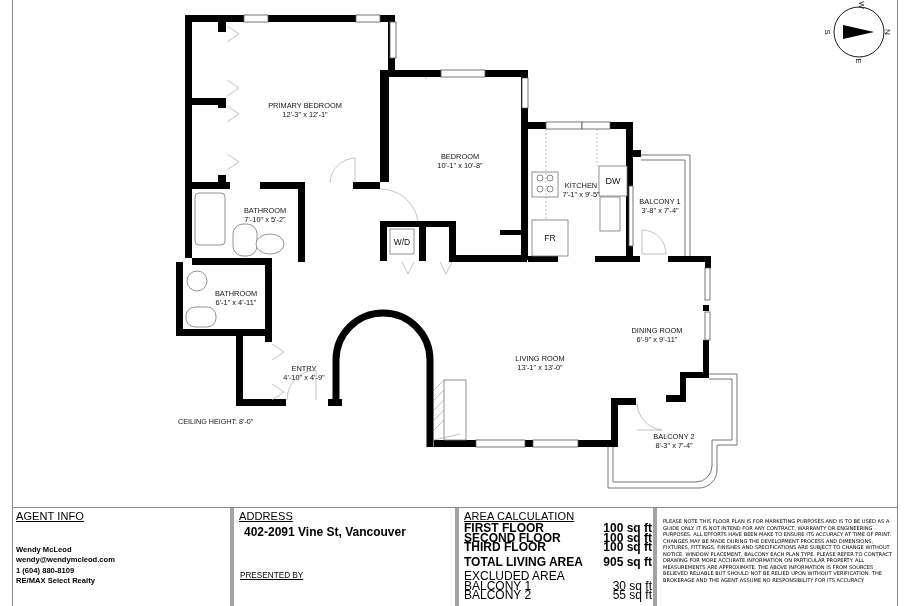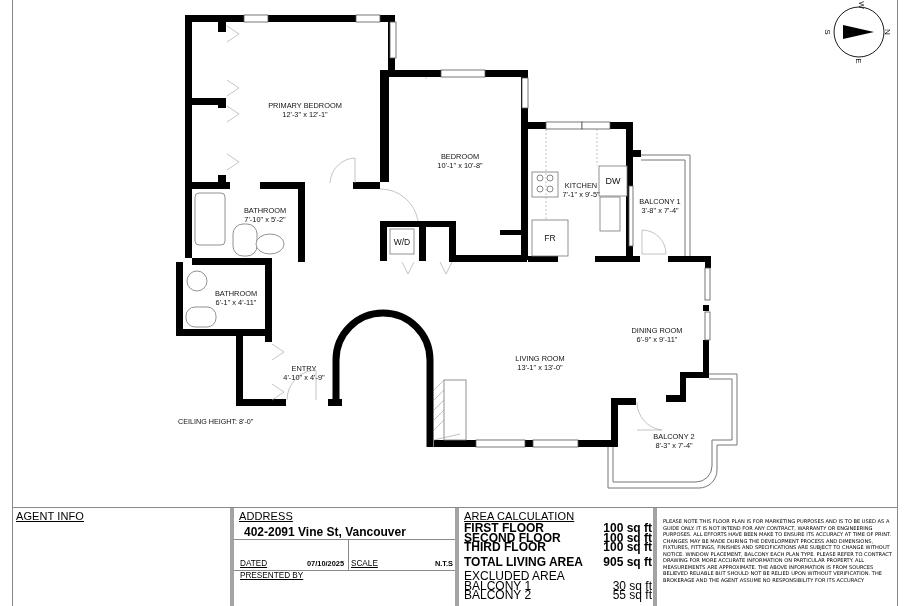--- a/index.html
+++ b/index.html
@@ -214,32 +214,31 @@
     <text class="compass-letter" x="859" y="5" transform="rotate(90 859 5)">W</text>
     <text class="compass-letter" x="888" y="35" transform="rotate(90 888 32)">N</text>
     <text class="compass-letter" x="828" y="35" transform="rotate(90 828 32)">S</text>
     <text class="compass-letter" x="859" y="64" transform="rotate(90 859 61)">E</text>
   </g>
 </svg>
 
 <div id="footer">
   <div class="fcol agent">
     <div class="fhead">AGENT INFO</div>
+    <div class="lines">
+      <div>Wendy McLeod</div>
+      <div>wendy@wendymcleod.com</div>
+      <div>1 (604) 880-8109</div>
+      <div>RE/MAX Select Realty</div>
+    </div>
   </div>
 
   <div class="fcol addr sep">
     <div class="fhead">ADDRESS</div>
     <div class="street">402-2091 Vine St, Vancouver</div>
-    <div class="row2">
-      <div class="divv"></div>
-      <div class="dated">DATED</div>
-      <div class="dated-val">07/10/2025</div>
-      <div class="scale">SCALE</div>
-      <div class="scale-val">N.T.S</div>
-    </div>
     <div class="presented">PRESENTED BY</div>
   </div>
 
   <div class="fcol area sep">
     <div class="fhead">AREA CALCULATION</div>
     <table>
       <tbody>
           <tr class="b">
             <td>FIRST FLOOR</td>
             <td class="v">100 sq ft</td>

